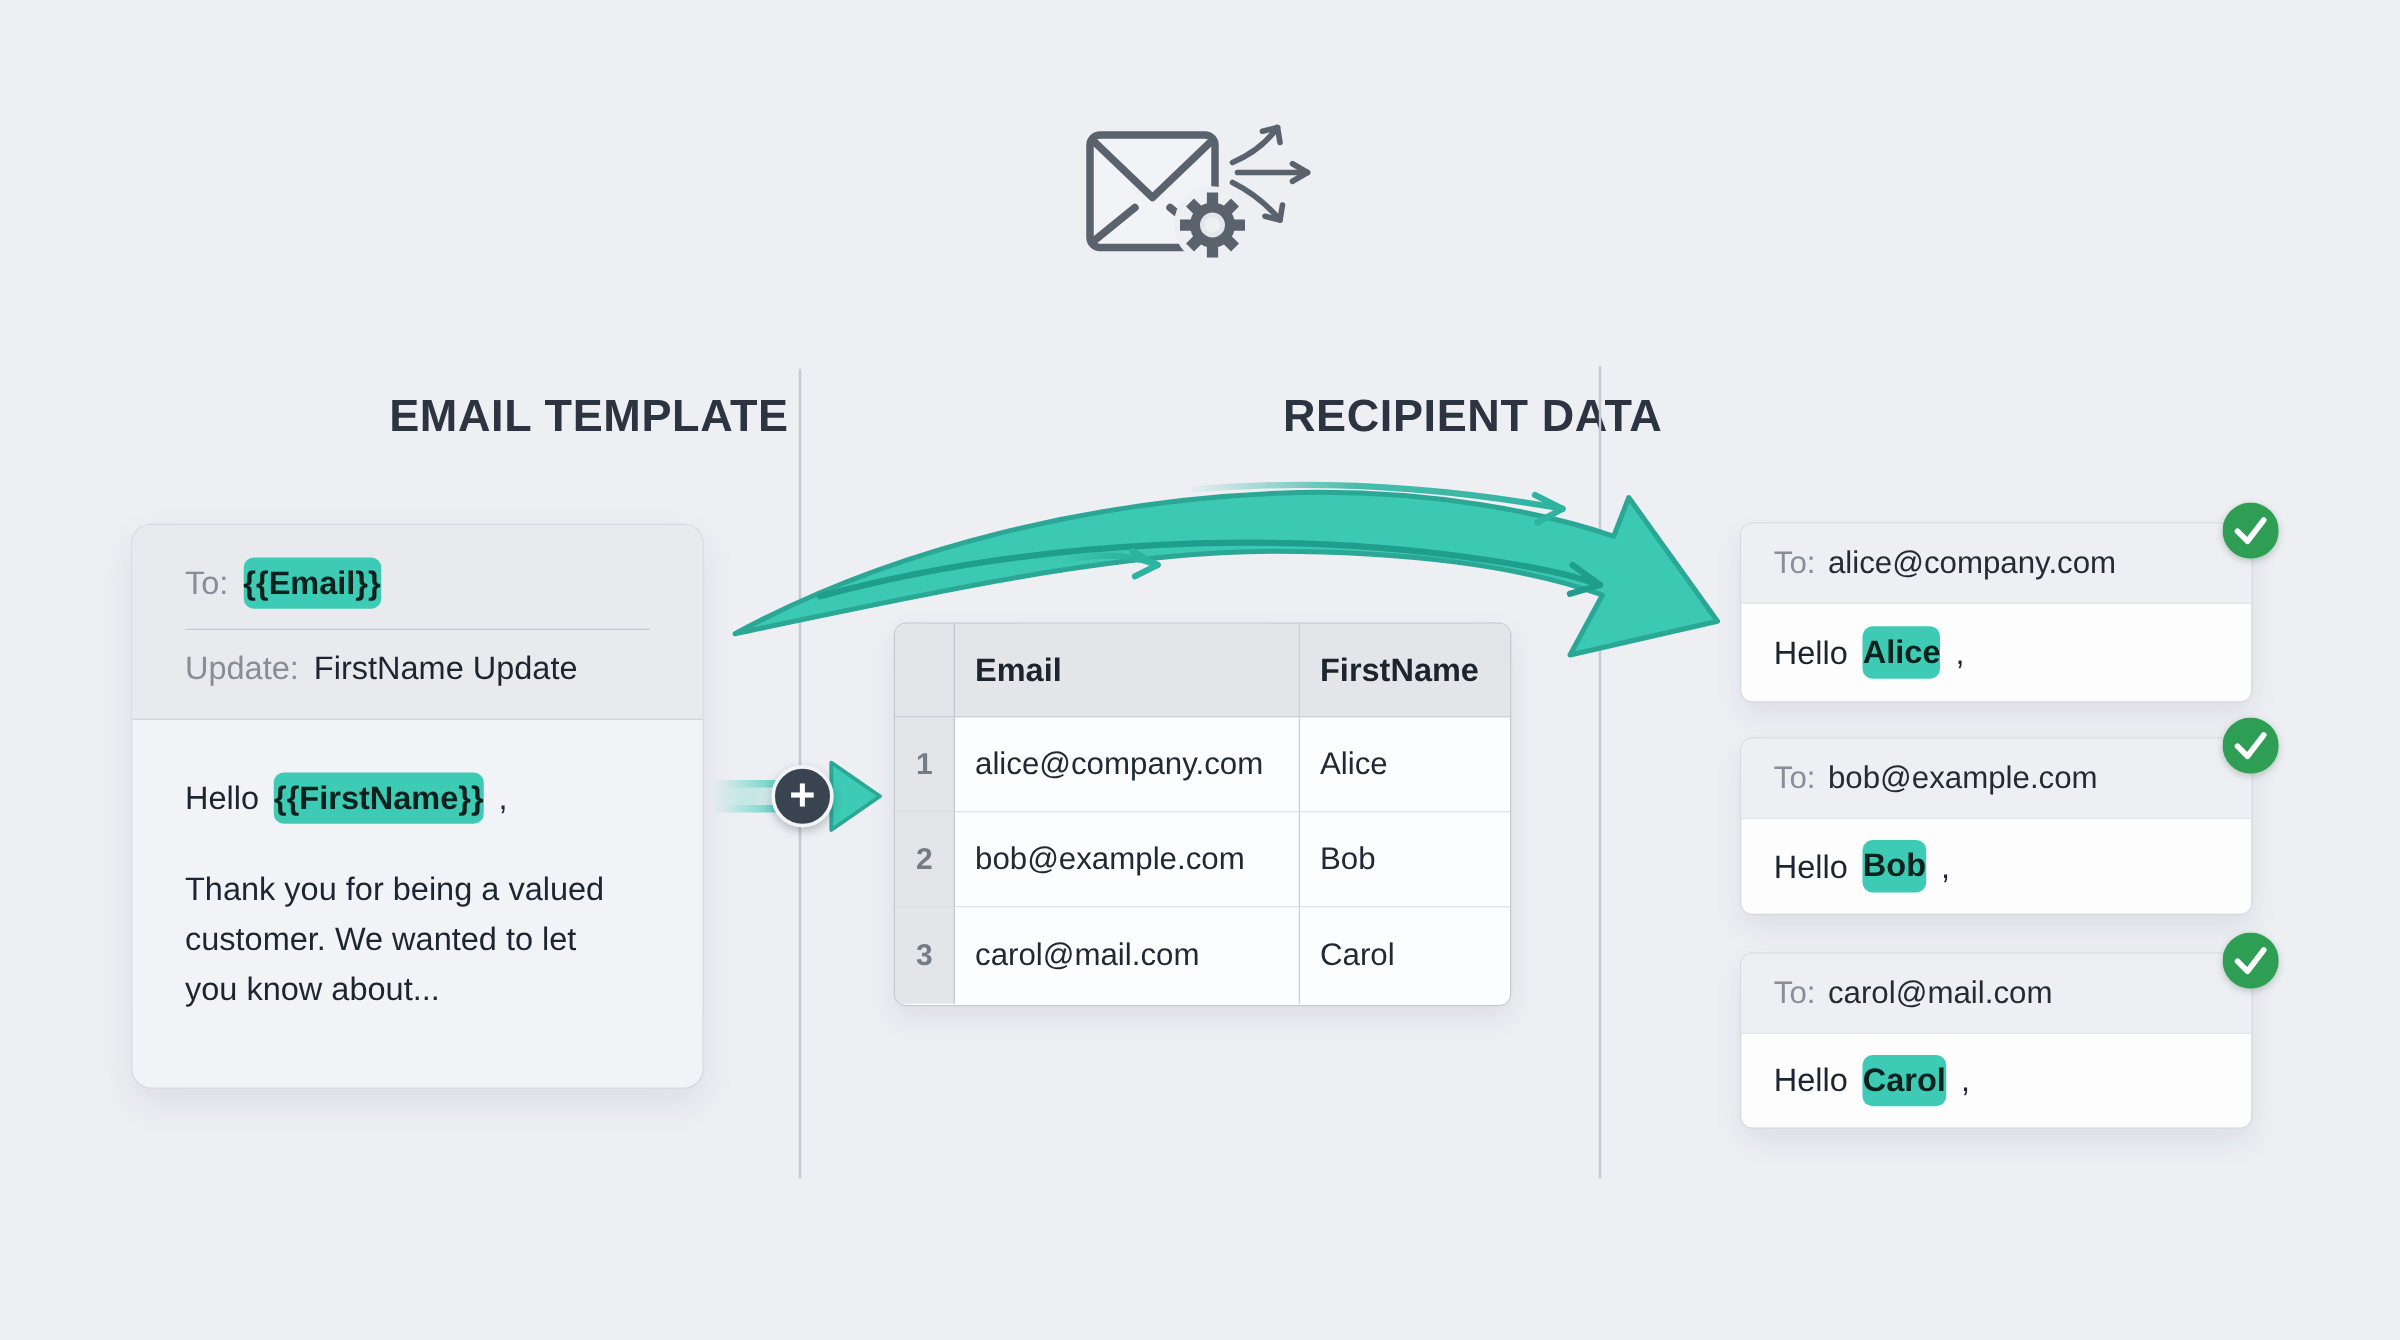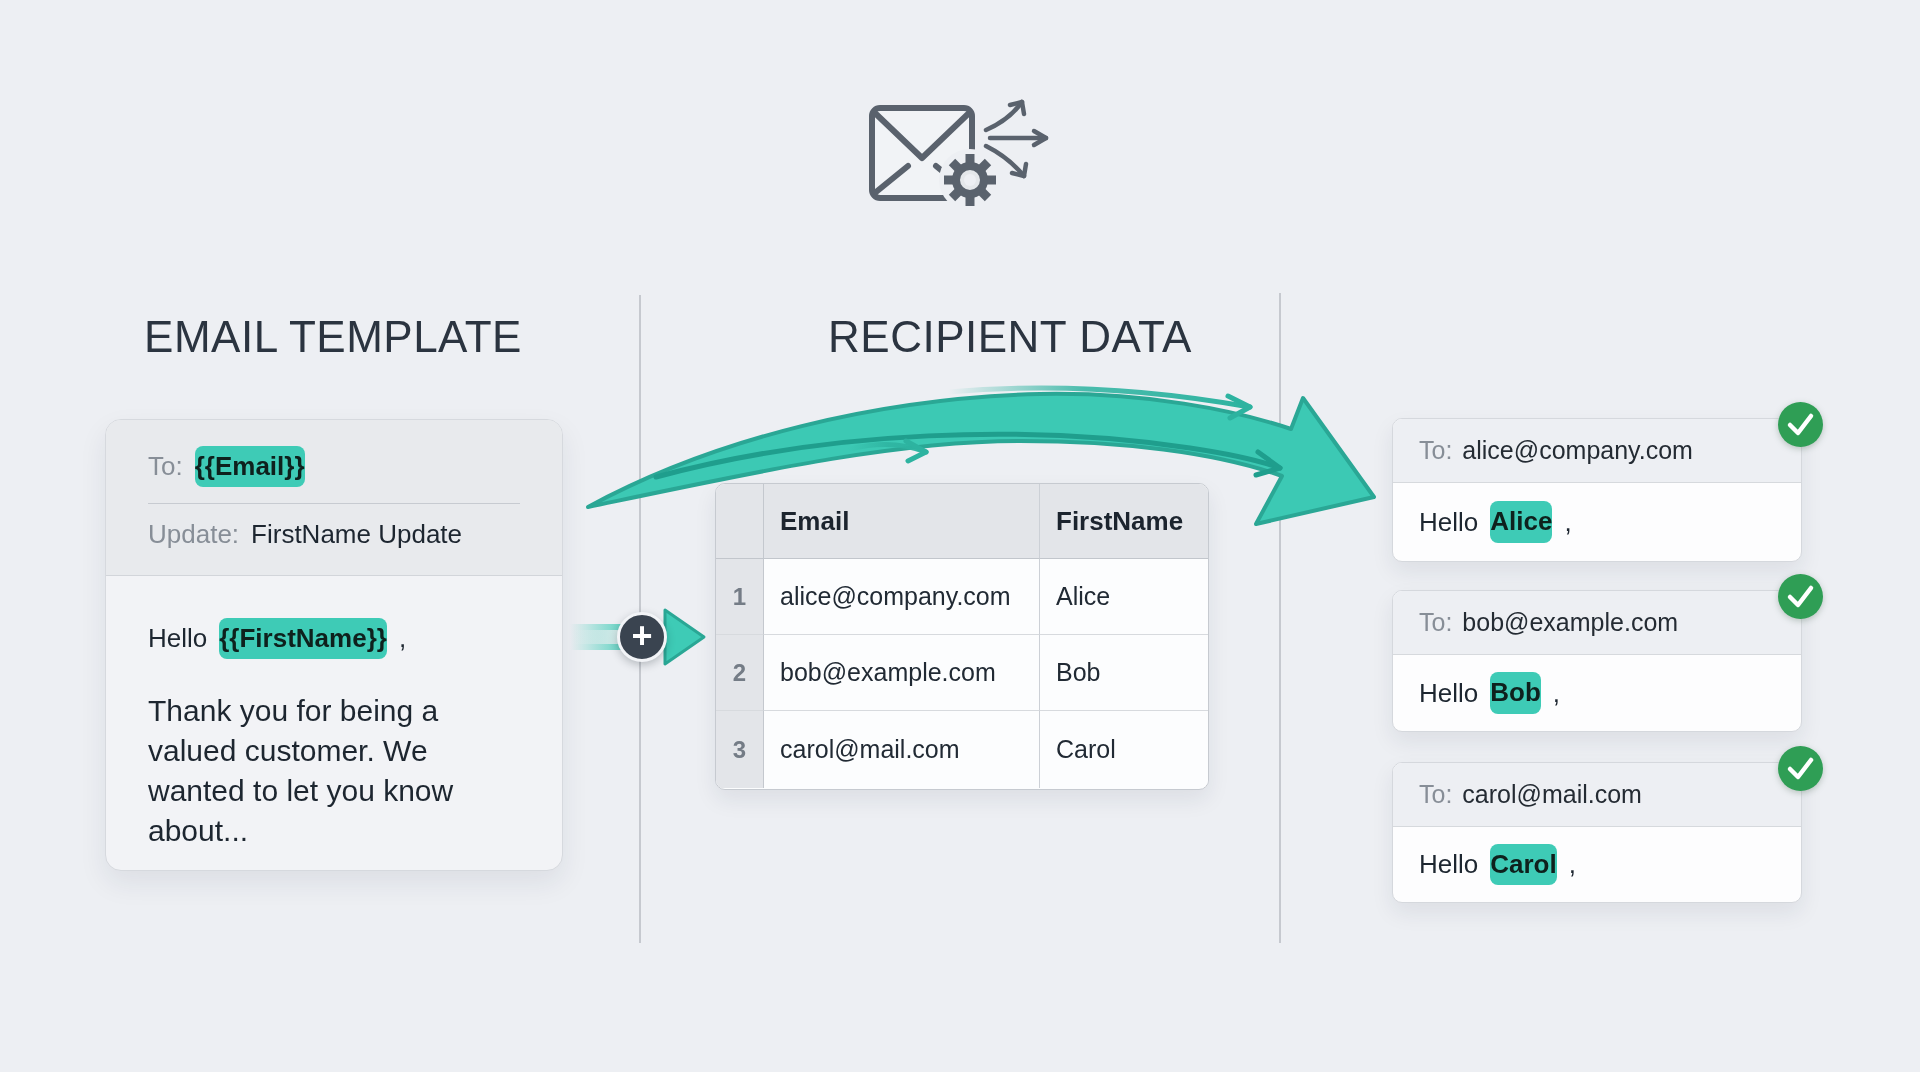--- a/index.html
+++ b/index.html
@@ -4,22 +4,22 @@
 <style>
   :root{
     --bg:#edeff3; --heading:#2b3440; --ink:#1d2630; --ink-soft:#878e97;
     --teal:#3ecbb6; --teal-deep:#2aa795; --green:#2f9e55;
   }
   html,body{margin:0;padding:0;background:var(--bg);}
   .canvas{position:relative;width:1920px;height:1072px;background:var(--bg);
     font-family:"Liberation Sans",sans-serif;overflow:hidden;color:var(--ink);}
 
   
-  .section-heading{position:absolute;top:312px;font-size:44px;font-weight:400;
-    letter-spacing:.5px;color:var(--heading);text-align:center;white-space:nowrap;}
+  .section-heading{position:absolute;top:312px;font-size:36px;font-weight:700;
+    letter-spacing:.5px;color:var(--heading);text-align:right;white-space:nowrap;}
   .sh-template{left:35px;width:596px;}
   .sh-recipient{left:642px;width:640px;margin-left:48px;}
   .sh-output{left:1290px;width:600px;}
 
   
   .v-divider{position:absolute;width:2px;background:#c6c9cf;z-index:0;}
   .vd-left{left:639px;top:295px;height:648px;}
   .vd-right{left:1279px;top:293px;height:650px;}
 
   
@@ -33,35 +33,35 @@
   .tpl-card{position:absolute;left:105px;top:419px;width:458px;height:452px;
     border-radius:16px;border:1px solid #d6d9de;overflow:hidden;z-index:2;
     box-shadow:0 12px 28px rgba(30,40,60,.08);background:#f2f3f6;box-sizing:border-box;}
   .tpl-head{height:156px;box-sizing:border-box;background:#e8eaed;
     border-bottom:1px solid #d2d5da;padding:26px 42px 0;}
   .tpl-row{display:flex;align-items:center;gap:12px;font-size:26px;}
   .label-soft{color:var(--ink-soft);}
   .tpl-divider{height:1px;background:#c7cbd1;margin:16px 0 15px;}
   .tpl-body{padding:42px 42px 0;background:#f2f3f6;}
   .greet{display:flex;align-items:center;gap:12px;font-size:26px;color:var(--ink);}
-  .body-text{margin:32px 0 0;font-size:30px;line-height:40px;color:var(--ink);width:352px;}
+  .body-text{margin:32px 0 0;font-size:26px;line-height:40px;color:var(--ink);width:352px;}
 
   
   .trail{position:absolute;left:570px;top:624px;width:54px;height:26px;z-index:3;
     background:linear-gradient(to right,rgba(62,203,182,0),rgba(62,203,182,.8));}
   .trail::after{content:"";position:absolute;left:2px;top:6px;right:0;bottom:6px;
     background:linear-gradient(to right,rgba(244,246,248,0),rgba(233,238,240,.95));}
   .plus-badge{position:absolute;left:617px;top:612px;width:44px;height:44px;border-radius:50%;
     background:#3a4450;border:3px solid #f2f4f7;display:flex;align-items:center;justify-content:center;
     z-index:4;box-shadow:0 3px 8px rgba(20,30,40,.25);box-sizing:content-box;}
   .plus-badge span{color:#fff;font-size:36px;font-weight:700;line-height:1;margin-top:-3px;}
   .conn-arrow{position:absolute;left:661px;top:601px;z-index:3;}
 
   
-  .rt{position:absolute;left:715px;top:483px;width:492px;height:305px;display:grid;
+  .rt{position:absolute;left:715px;top:498px;width:492px;height:305px;display:grid;
     grid-template-columns:48px 276px 168px;grid-template-rows:75px 76px 76px 77px;
     border:1px solid #c6cad0;border-radius:10px;overflow:hidden;z-index:2;
     box-shadow:0 10px 22px rgba(30,40,60,.08);background:#fcfdfe;box-sizing:content-box;}
   .rt div{display:flex;align-items:center;box-sizing:border-box;
     border-right:1px solid #ccd0d6;border-bottom:1px solid #d7dade;}
   .rt .last-col{border-right:none;}
   .rt .last-row{border-bottom:none;}
   .rt .gray{background:#e3e5e9;}
   .rt .num{justify-content:center;color:#747c86;font-weight:700;font-size:24px;
     border-right:1px solid #c4c8ce;}

